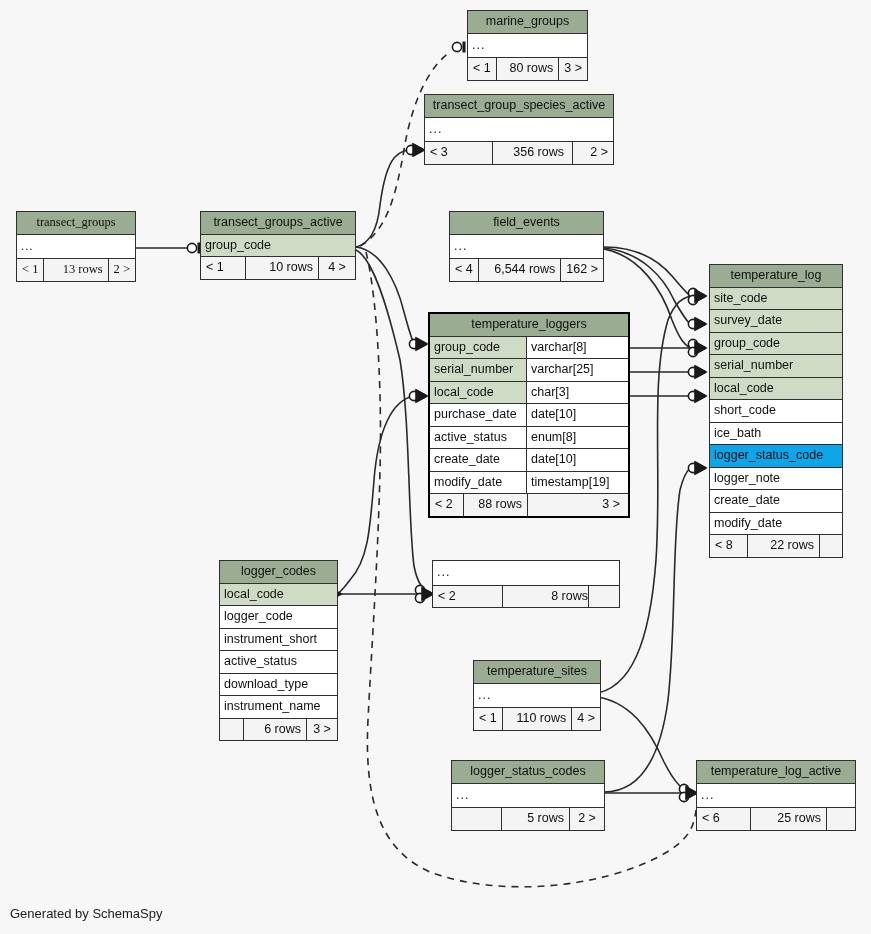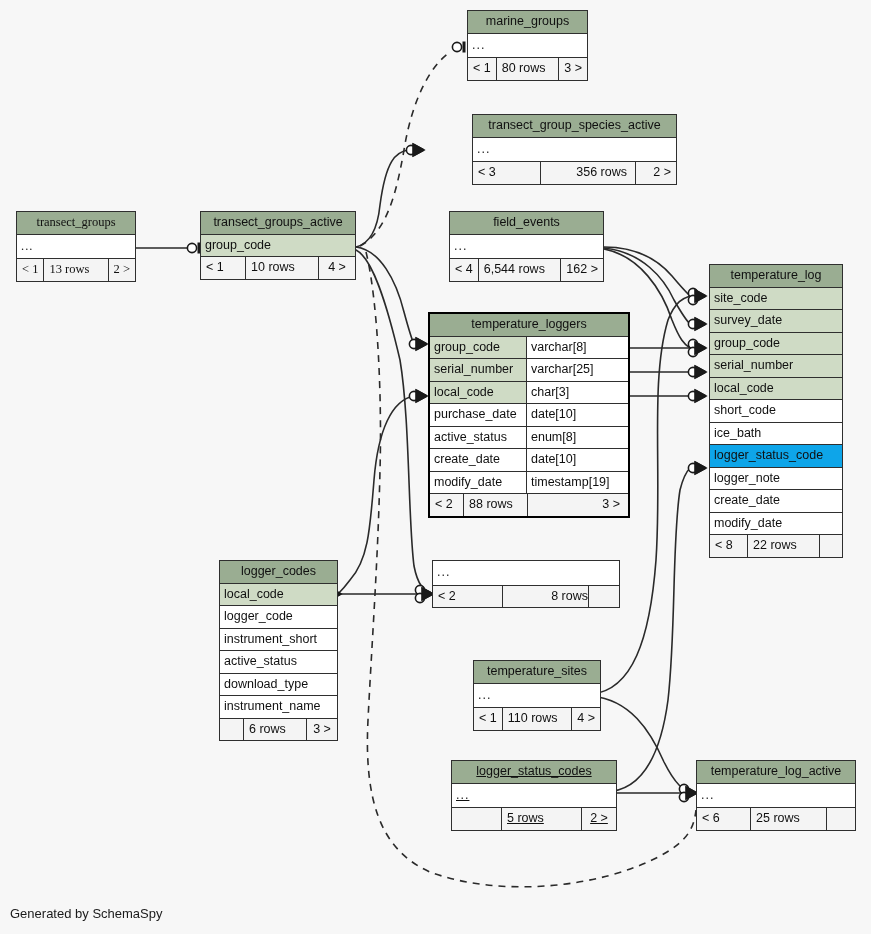--- a/index.html
+++ b/index.html
@@ -66,21 +66,21 @@
     display:flex;
     border-top:1px solid #2f2f2f;
     background:#f4f4f4;
   }
   .tfoot > div{
     padding:4px 5px 5px 5px;
     white-space:nowrap;
     box-sizing:border-box;
   }
   .tfoot .f-left{border-right:1px solid #2f2f2f;text-align:left;}
-  .tfoot .f-mid{flex:1 1 auto;border-right:1px solid #2f2f2f;text-align:left;}
+  .tfoot .f-mid{flex:1 1 auto;border-right:1px solid #2f2f2f;text-align:right;}
   .tfoot .f-right{text-align:right;}
 
   .caption{
     position:absolute;left:10px;top:906px;
     font-size:13px;color:#1a1a1a;
     white-space:nowrap;
   }
 </style>
 </head>
 <body>
@@ -185,21 +185,21 @@
         <div class="cname">...</div>
       </div>
     </div>
     <div class="tfoot">
       <div class="f-left">&lt; 1</div>
       <div class="f-mid">80 rows</div>
       <div class="f-right">3 &gt;</div>
     </div>
   </div>
 
-  <div class="tbl" style="left:424px;top:114px;width:205px;margin-left:48px;">
+  <div class="tbl" style="left:424px;top:94px;width:190px;">
     <div class="thead">transect_group_species_active</div>
     <div class="cols">
       <div class="crow ellipsis">
         <div class="cname">...</div>
       </div>
     </div>
     <div class="tfoot">
       <div class="f-left" style="width:68px;">&lt; 3</div>
       <div class="f-mid" style="text-align:right;padding-right:8px;">356 rows</div>
       <div class="f-right" style="width:40px;">2 &gt;</div>
@@ -380,21 +380,21 @@
         <div class="cname">...</div>
       </div>
     </div>
     <div class="tfoot">
       <div class="f-left">&lt; 1</div>
       <div class="f-mid">110 rows</div>
       <div class="f-right">4 &gt;</div>
     </div>
   </div>
 
-  <div class="tbl" style="left:451px;top:760px;width:166px;text-decoration:underline;">
+  <div class="tbl" style="left:451px;top:760px;width:154px;">
     <div class="thead">logger_status_codes</div>
     <div class="cols">
       <div class="crow ellipsis">
         <div class="cname">...</div>
       </div>
     </div>
     <div class="tfoot">
       <div class="f-left" style="width:50px;"></div>
       <div class="f-mid">5 rows</div>
       <div class="f-right" style="width:34px;text-align:center;">2 &gt;</div>

